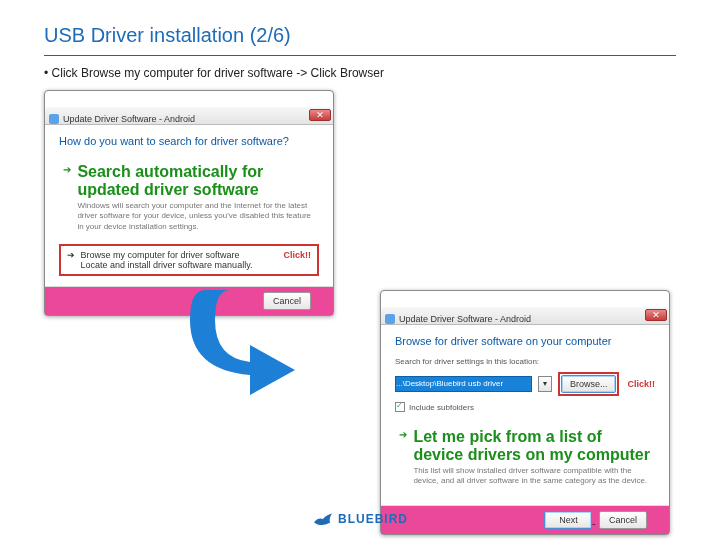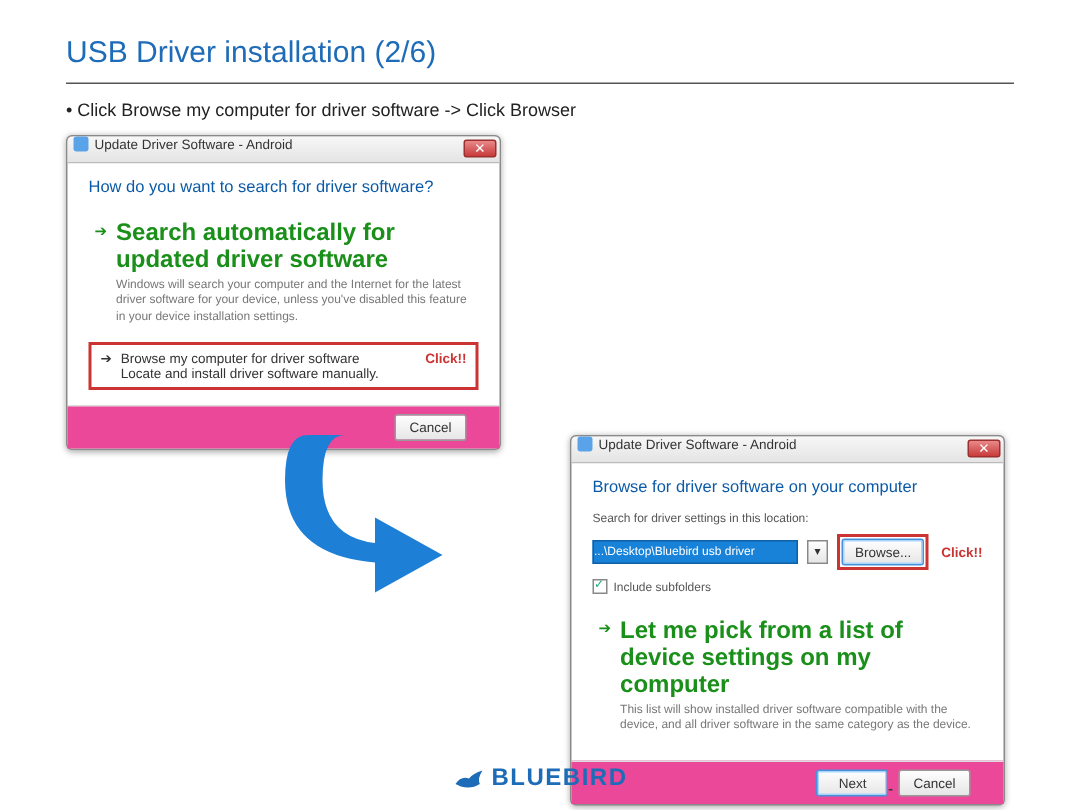--- a/index.html
+++ b/index.html
@@ -37,24 +37,25 @@
     border-radius: 4px;
     box-shadow: 0 1px 4px rgba(0,0,0,.35);
     font-size: 9px;
     color: #333;
   }
   .dlg-titlebar {
     height: 18px;
     background: linear-gradient(#f7f7f7,#e4e4e4);
     border-bottom: 1px solid #bbb;
     display: flex;
-    align-items: flex-start;
+    align-items: flex-end;
     padding: 0 4px;
     border-radius: 4px 4px 0 0;
     position: relative;
+    margin-top: 16px;
   }
   .dlg-titlebar .win-icon {
     width: 10px; height: 10px;
     background: #5aa3e8;
     margin-right: 4px;
     border-radius: 2px;
   }
   .dlg-titlebar .title-text { font-size: 9px; color: #333; }
   .dlg-close {
     position: absolute; right: 2px; top: 2px;
@@ -207,21 +208,21 @@
     transform: translateX(-50%);
     display: flex;
     align-items: center;
     gap: 4px;
   }
   .footer-logo .bird {
     width: 22px; height: 18px;
   }
   .footer-logo .name {
     color: #1e6bb8;
-    font-size: 16px;
+    font-size: 12px;
     font-weight: 700;
     letter-spacing: 1px;
   }
 </style>
 </head>
 <body>
 
 <h1 class="slide-title">USB Driver installation (2/6)</h1>
 <hr class="title-rule">
 <div class="bullet">Click Browse my computer for driver software -&gt; Click Browser</div>
@@ -291,21 +292,21 @@
     </div>
 
     <div class="checkbox-row">
       <span class="chk"></span>
       <span>Include subfolders</span>
     </div>
 
     <div class="option">
       <span class="arrow">➔</span>
       <div>
-        <div class="opt-title">Let me pick from a list of device settings on my computer</div>
+        <div class="opt-title">Let me pick from a list of device drivers on my computer</div>
         <div class="opt-desc">This list will show installed driver software compatible with the device, and all driver software in the same category as the device.</div>
       </div>
     </div>
   </div>
   <div class="dlg-footer">
     <span class="btn btn-blue">Next</span>
     <span class="btn">Cancel</span>
   </div>
 </div>
 

